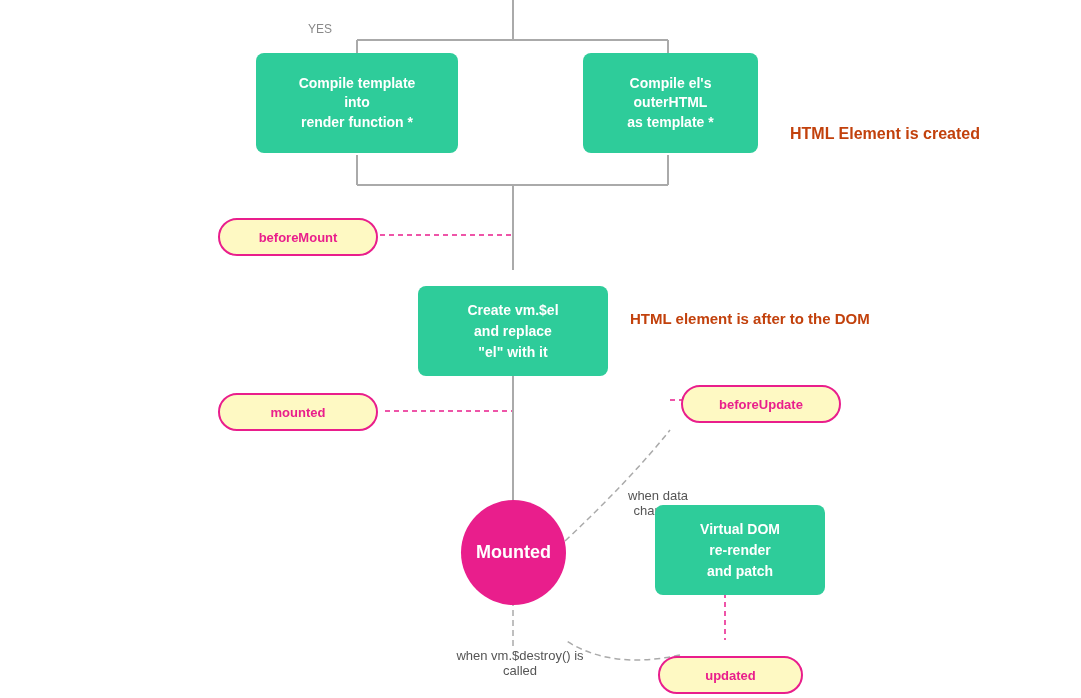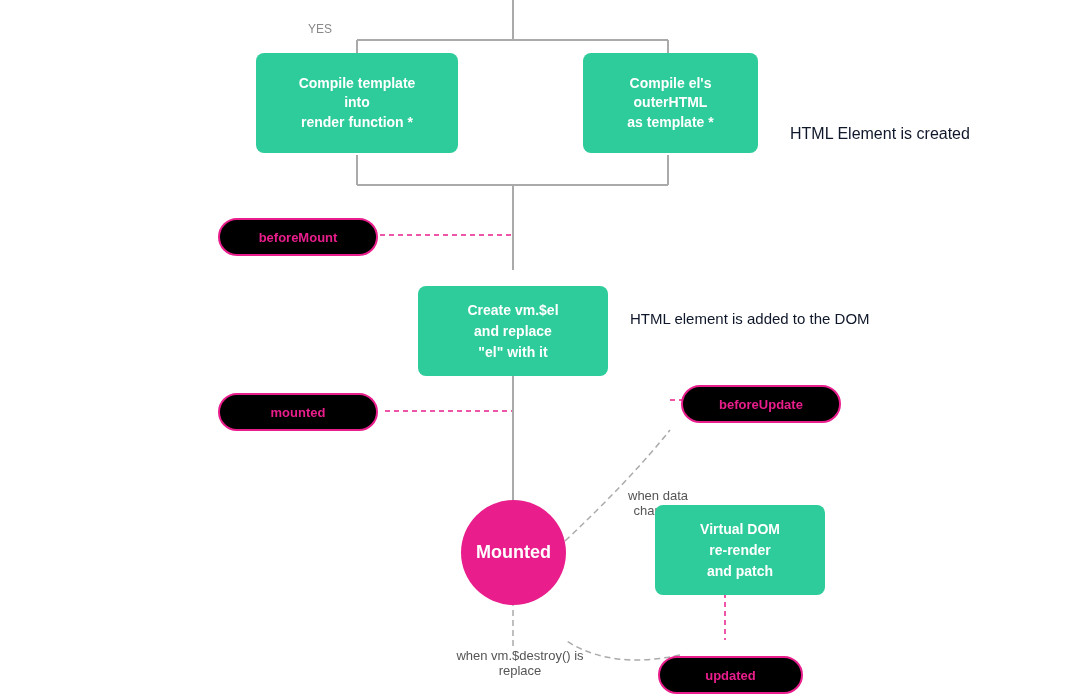--- a/index.html
+++ b/index.html
@@ -39,21 +39,21 @@
       align-items: center;
       justify-content: center;
       padding: 8px;
     }
 
     
     .hook-box {
       position: absolute;
       border: 2.5px solid #e91e8c;
       border-radius: 20px;
-      background: #000000;
+      background: #fef9c3;
       color: #e91e8c;
       font-size: 13px;
       font-weight: bold;
       display: flex;
       align-items: center;
       justify-content: center;
       padding: 4px 14px;
     }
 
     
@@ -80,23 +80,23 @@
     .label-blue {
       position: absolute;
       color: #5b2de0;
       font-size: 14px;
       font-weight: bold;
       line-height: 1.4;
     }
 
     .label-purple {
       position: absolute;
-      color: #0f172a;
+      color: #c2410c;
       font-size: 16px;
-      font-weight: normal;
+      font-weight: bold;
     }
 
     .yes-no {
       position: absolute;
       color: #888;
       font-size: 12px;
     }
   </style>
 </head>
 <body>
@@ -165,21 +165,21 @@
   <div class="hook-box" style="left:218px; top:218px; width:160px; height:38px;">
     <span>beforeMount</span>
   </div>
 
   <div class="green-box" style="left:418px; top:270px; width:190px; height:90px; line-height:1.5;margin-top:16px;">
     <span style="white-space:pre-line; text-align:center;">Create vm.$el
 and replace
 "el" with it</span>
   </div>
 
-  <span class="label-purple" style="left:630px; top:310px; font-size:15px;">HTML element is added to the DOM</span>
+  <span class="label-purple" style="left:630px; top:310px; font-size:15px;">HTML element is after to the DOM</span>
 
   <div class="hook-box" style="left:218px; top:393px; width:160px; height:38px;">
     <span>mounted</span>
   </div>
 
 
   <div class="mounted-circle" style="left:461px; top:500px; width:105px; height:105px;">
     <span>Mounted</span>
   </div>
 
@@ -195,15 +195,15 @@
 re-render
 and patch</span>
   </div>
 
   <div class="hook-box" style="left:658px; top:656px; width:145px; height:38px;">
     <span>updated</span>
   </div>
 
   <span class="label" style="left:455px; top:648px; width:130px;">when
 vm.$destroy()
-is replace</span>
+is called</span>
 
 </div>
 
 </body></html>

